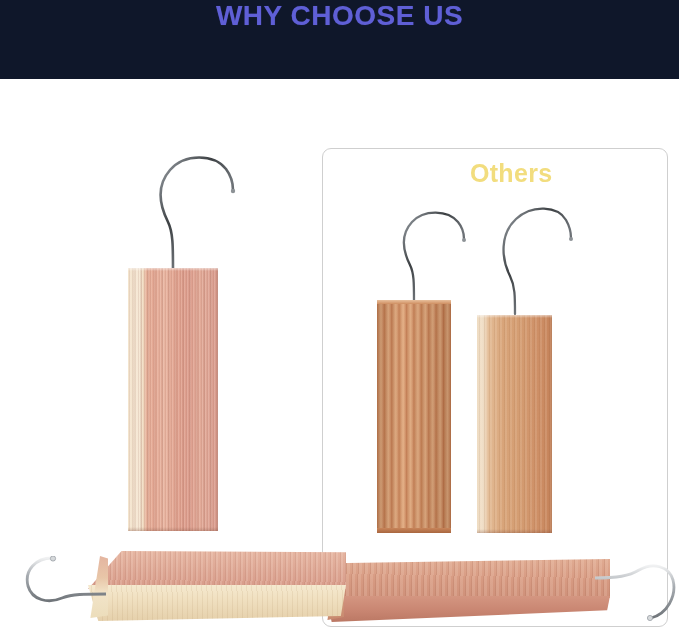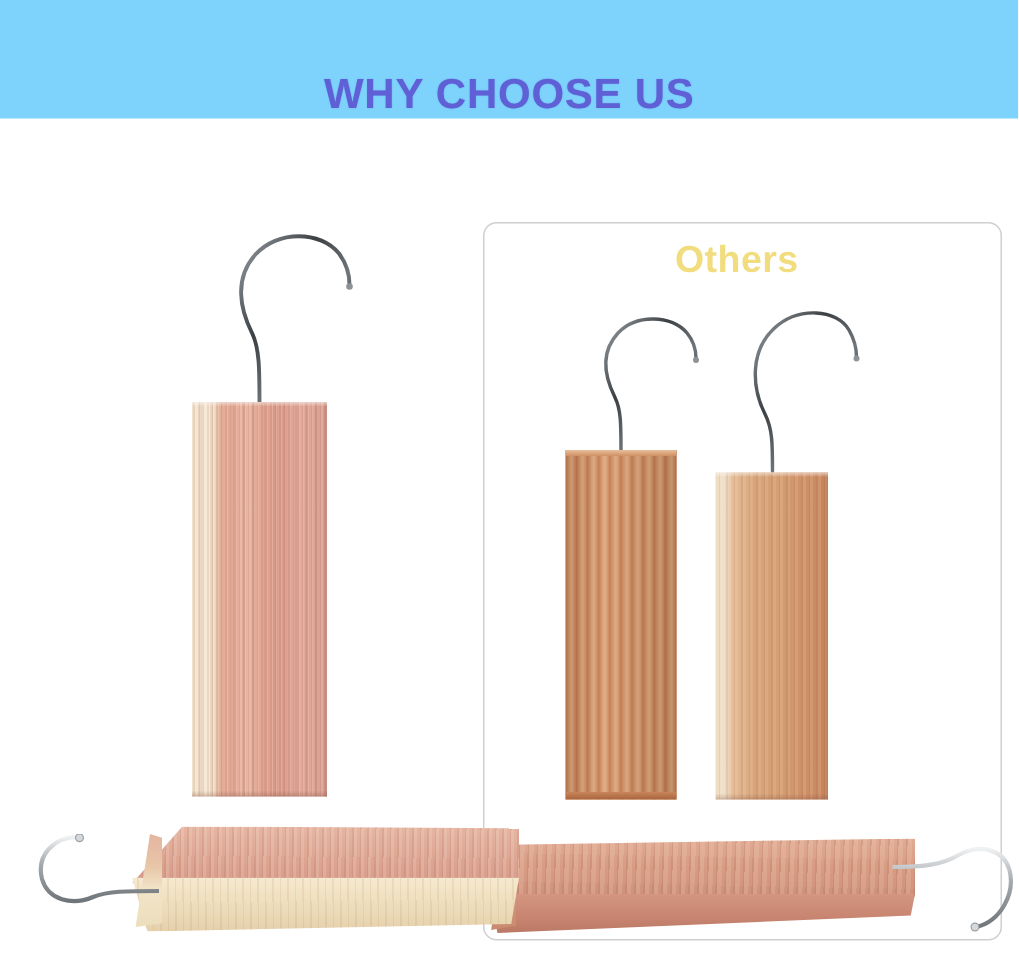--- a/index.html
+++ b/index.html
@@ -8,43 +8,43 @@
     font-family:"Liberation Sans", sans-serif;
     background:#ffffff;
     overflow:hidden;
     position:relative;
   }
   #root { position:relative; width:679px; height:635px; background:#fff; overflow:hidden; }
 
   
   .header-band{
     position:absolute; left:0; top:0; width:679px; height:79px;
-    background:#7dd3fc;
-    display:flex; align-items:flex-end; justify-content:center;
+    background:#0f172a;
+    display:flex; align-items:flex-start; justify-content:center;
   }
   .header-title{
     font-size:28px; font-weight:bold; letter-spacing:.5px;
     color:#5f5fd6; white-space:nowrap;
     text-shadow:0 0 1px rgba(95,95,214,.4);
   }
   .subtitle{
     position:absolute; left:16px; top:96px;
     font-size:19px; font-weight:bold; color:#7b6ad6;
     letter-spacing:-0.1px; white-space:nowrap;
   }
 
   
   .others-box{
     position:absolute; left:322px; top:148px;
     width:346px; height:479px;
     border:1px solid #cfcfcf; border-radius:9px;
     background:transparent;
   }
   .others-label{
-    position:absolute; left:450px; top:159px;
+    position:absolute; left:470px; top:159px;
     font-size:25px; font-weight:bold; color:#f2dd7e;
     letter-spacing:.3px;
   }
 
   
   .plank{ position:absolute; overflow:hidden; }
 
   
   .plank-main{
     left:128px; top:268px; width:90px; height:263px;

